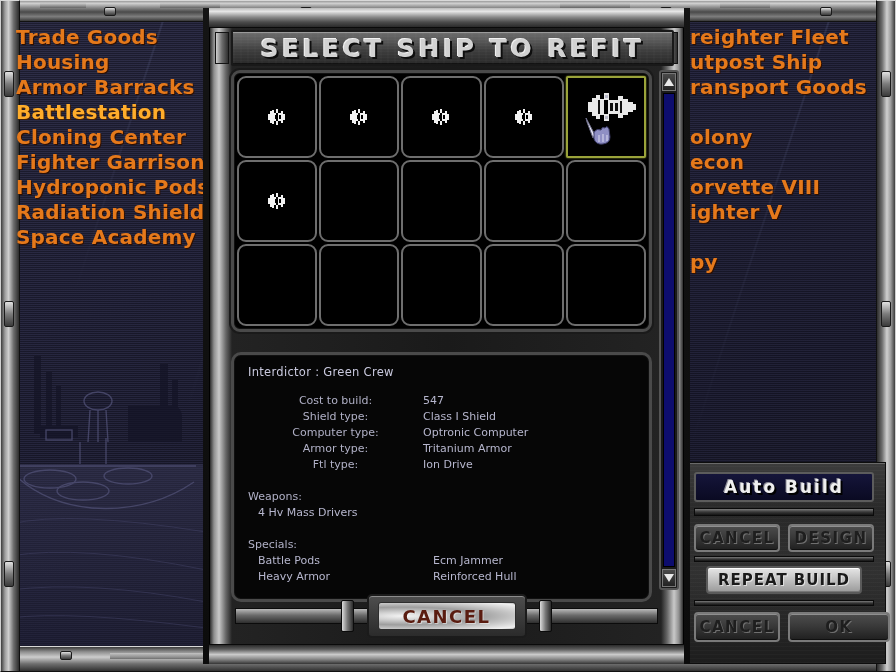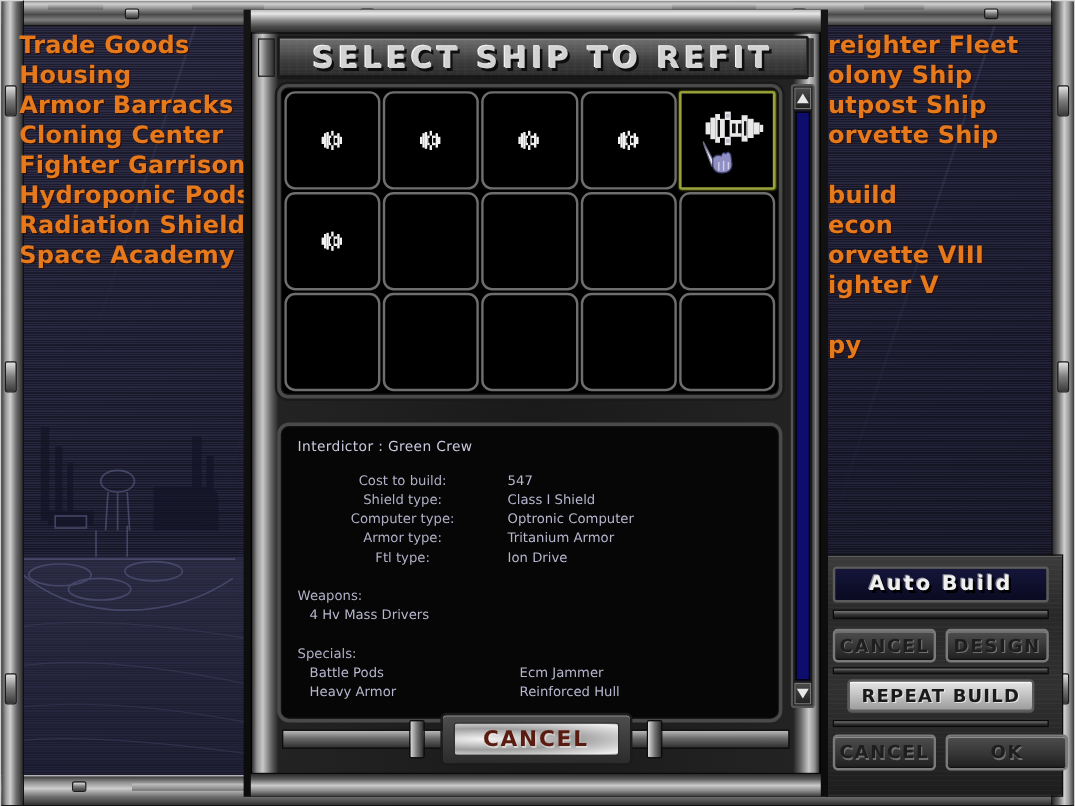--- a/index.html
+++ b/index.html
@@ -255,34 +255,34 @@
         <path d="M0 210 q70 -12 196 14"></path>
       <path d="M0 244 q80 -10 196 12"></path>
         <path d="M0 272 q60 -8 196 10"></path>
     </g>
   </svg>
 
   <div class="menu" id="menu-left">
     <div class="menu-item">Trade Goods</div>
     <div class="menu-item">Housing</div>
     <div class="menu-item">Armor Barracks</div>
+    <div class="menu-item sel">Battlestation</div>
     <div class="menu-item">Cloning Center</div>
     <div class="menu-item">Fighter Garrison</div>
     <div class="menu-item">Hydroponic Pods</div>
     <div class="menu-item">Radiation Shield</div>
     <div class="menu-item">Space Academy</div>
   </div>
 
   <div class="menu" id="menu-right">
     <div class="menu-item">reighter Fleet</div>
-    <div class="menu-item">olony Ship</div>
     <div class="menu-item">utpost Ship</div>
-    <div class="menu-item">orvette Ship</div>
+    <div class="menu-item">ransport Goods</div>
     <div class="spacer-row"></div>
-    <div class="menu-item">build</div>
+    <div class="menu-item">olony</div>
     <div class="menu-item">econ</div>
     <div class="menu-item">orvette VIII</div>
     <div class="menu-item">ighter V</div>
     <div class="spacer-row"></div>
     <div class="menu-item">py</div>
   </div>
 
   <div id="right-plate">
     <div class="tex"></div>
   </div>

